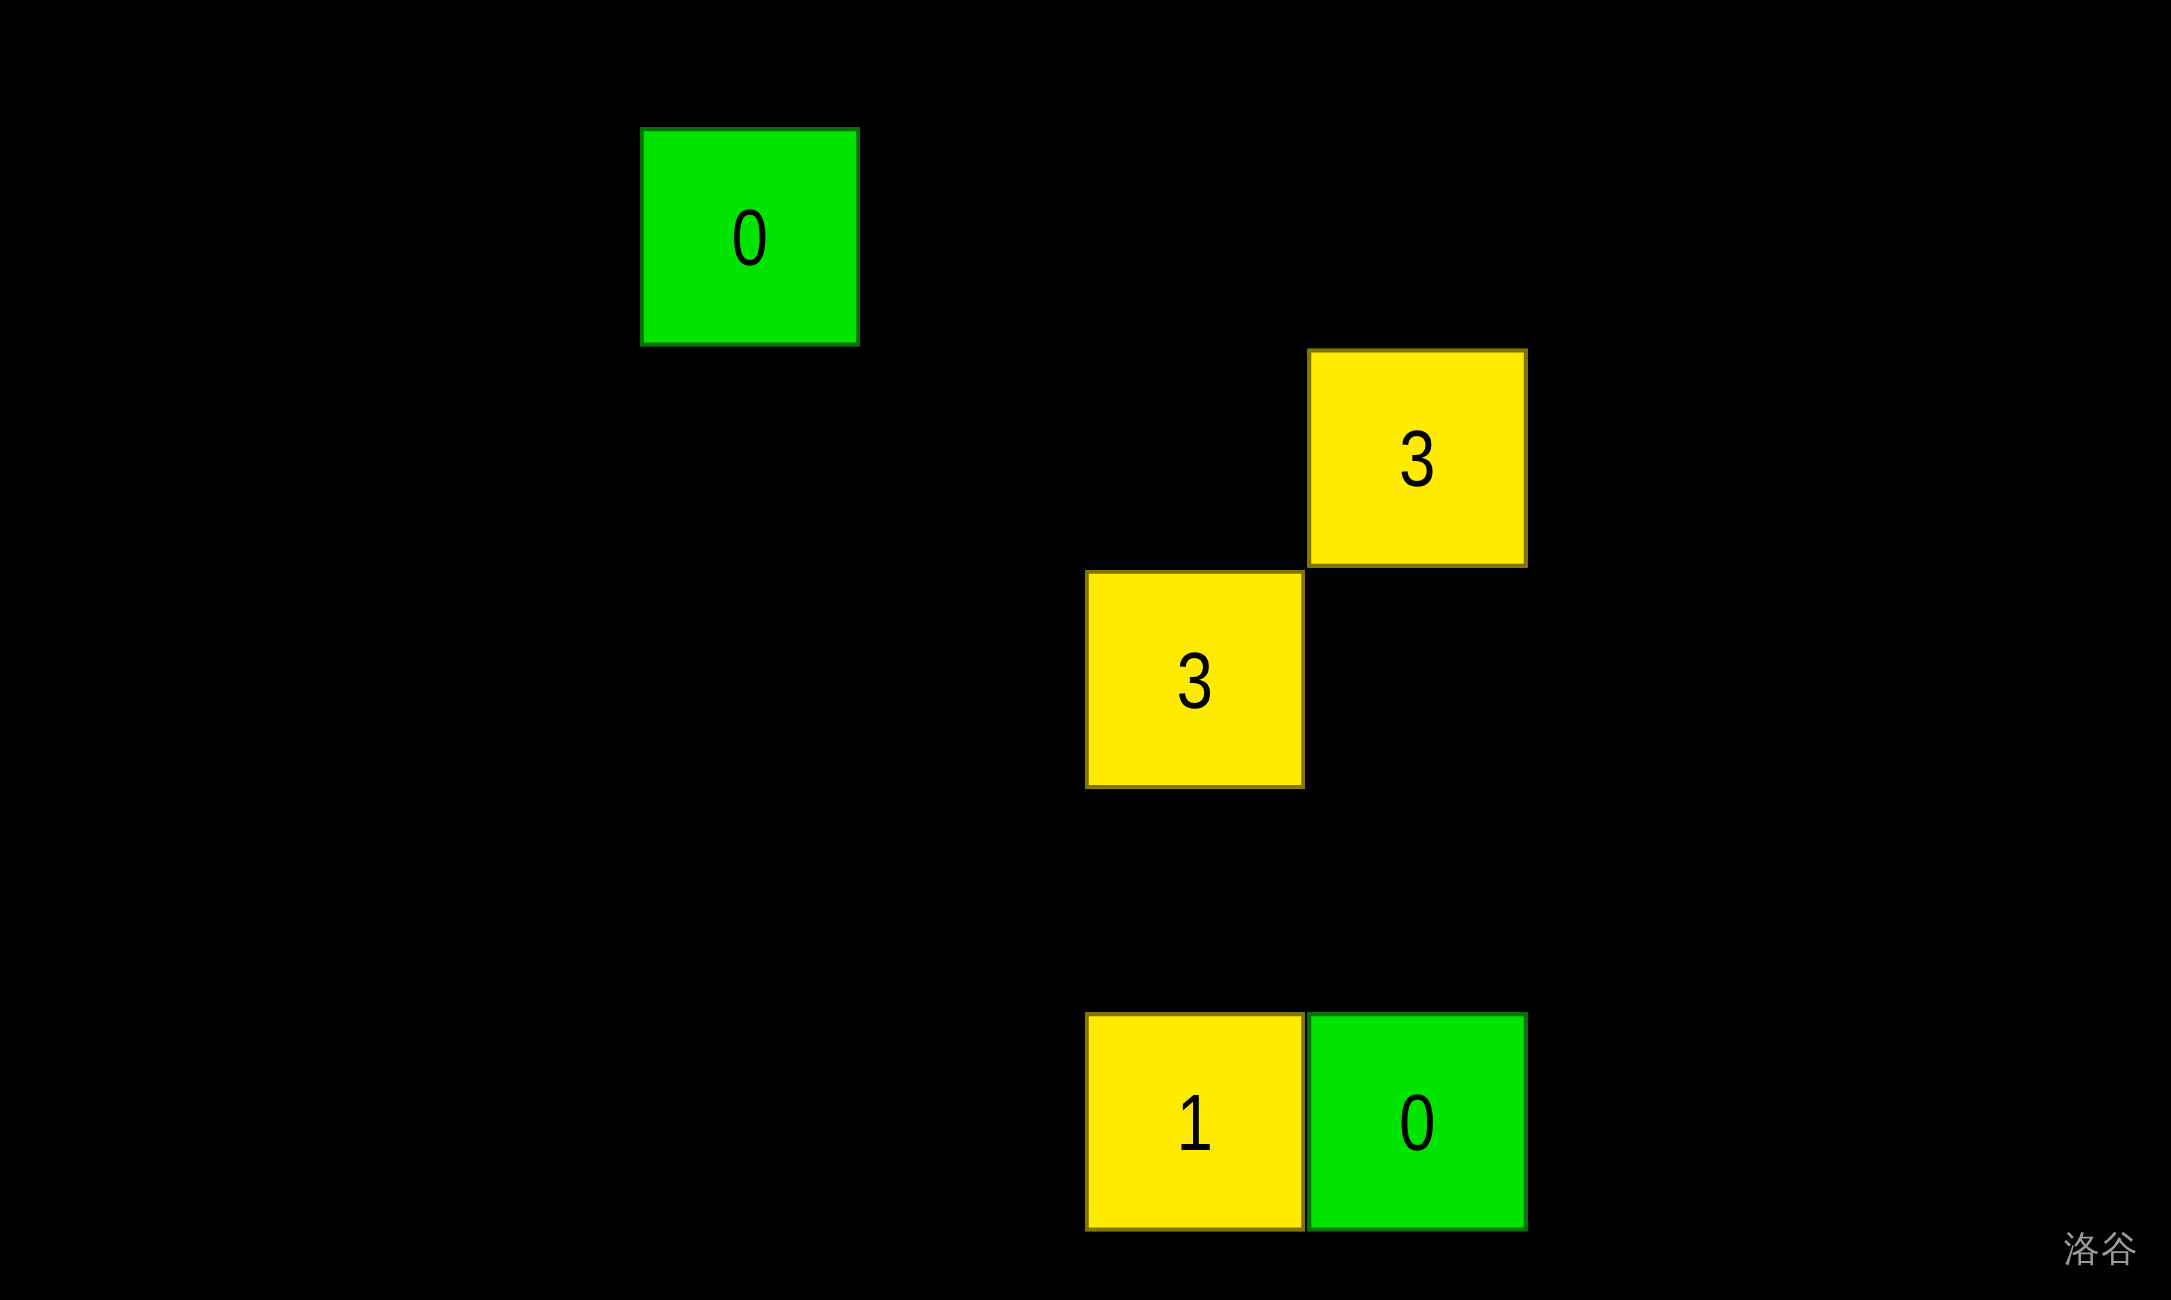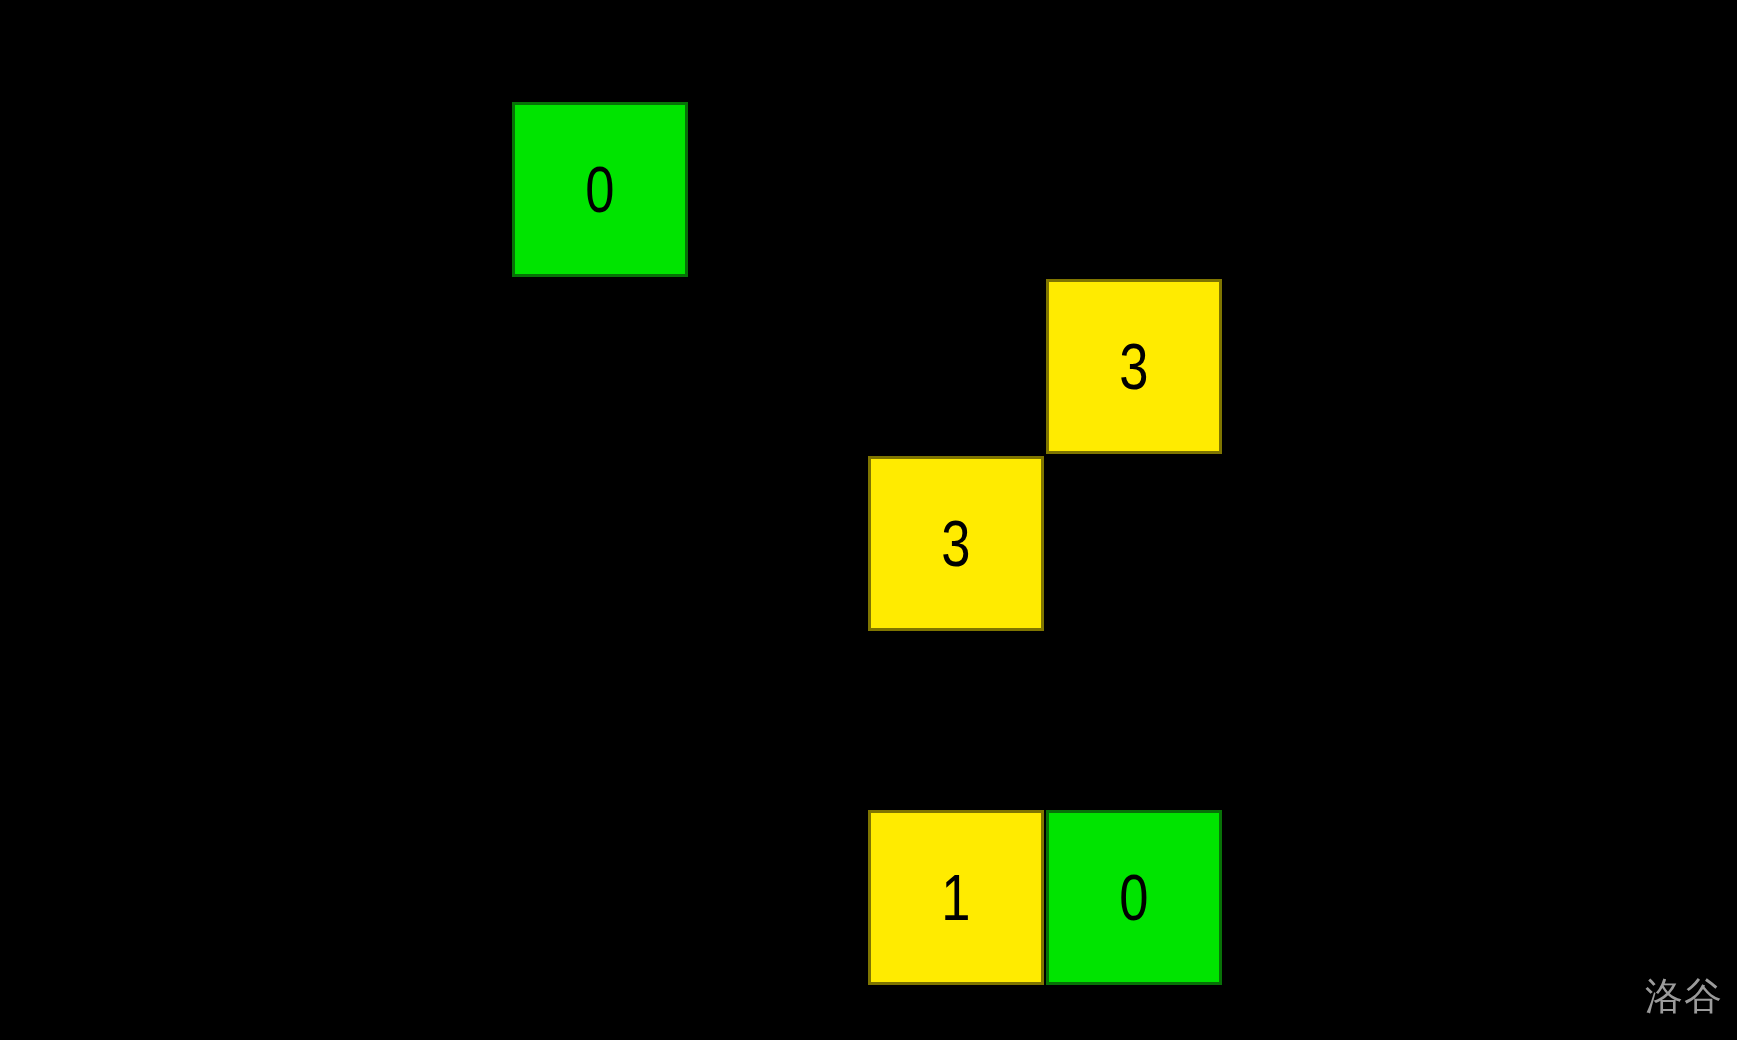--- a/index.html
+++ b/index.html
@@ -28,23 +28,23 @@
   }
   .cell .digit {
     font-size: 64px;
     line-height: 1;
     color: #000000;
     font-weight: 400;
     transform: scaleX(0.82); 
   }
   .watermark {
     position: absolute;
-    right: 14px;
+    right: 26px;
     bottom: 25px;
-    font-size: 38px;
+    font-size: 29px;
     line-height: 1;
     color: #9B9B9B;
     letter-spacing: 1px;
     user-select: none;
   }
 </style>
 </head>
 <body style="background: rgb(0, 0, 0);">
 
 <div class="board">

